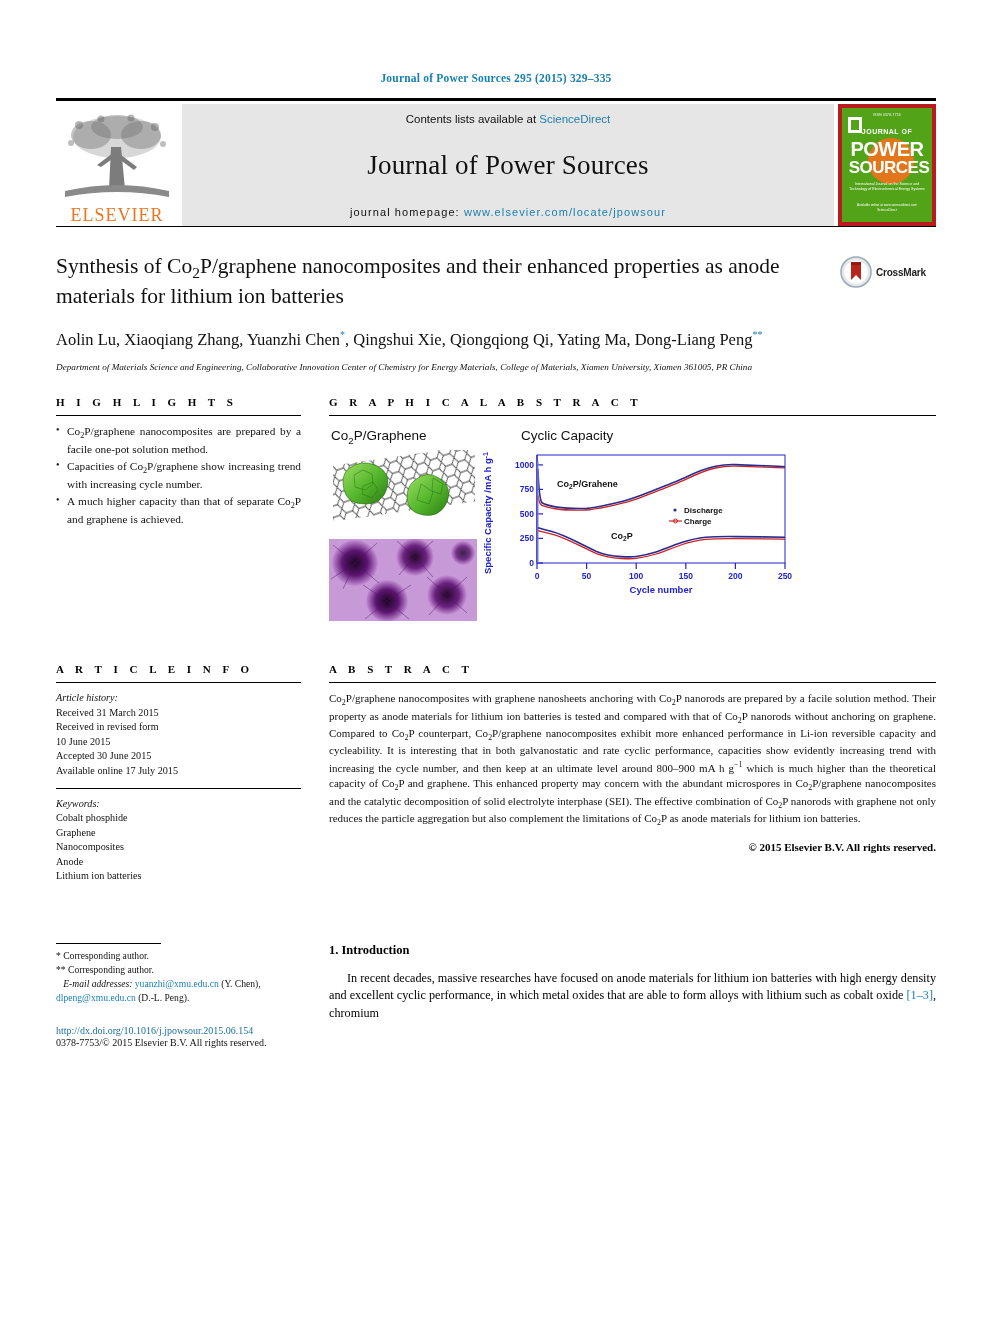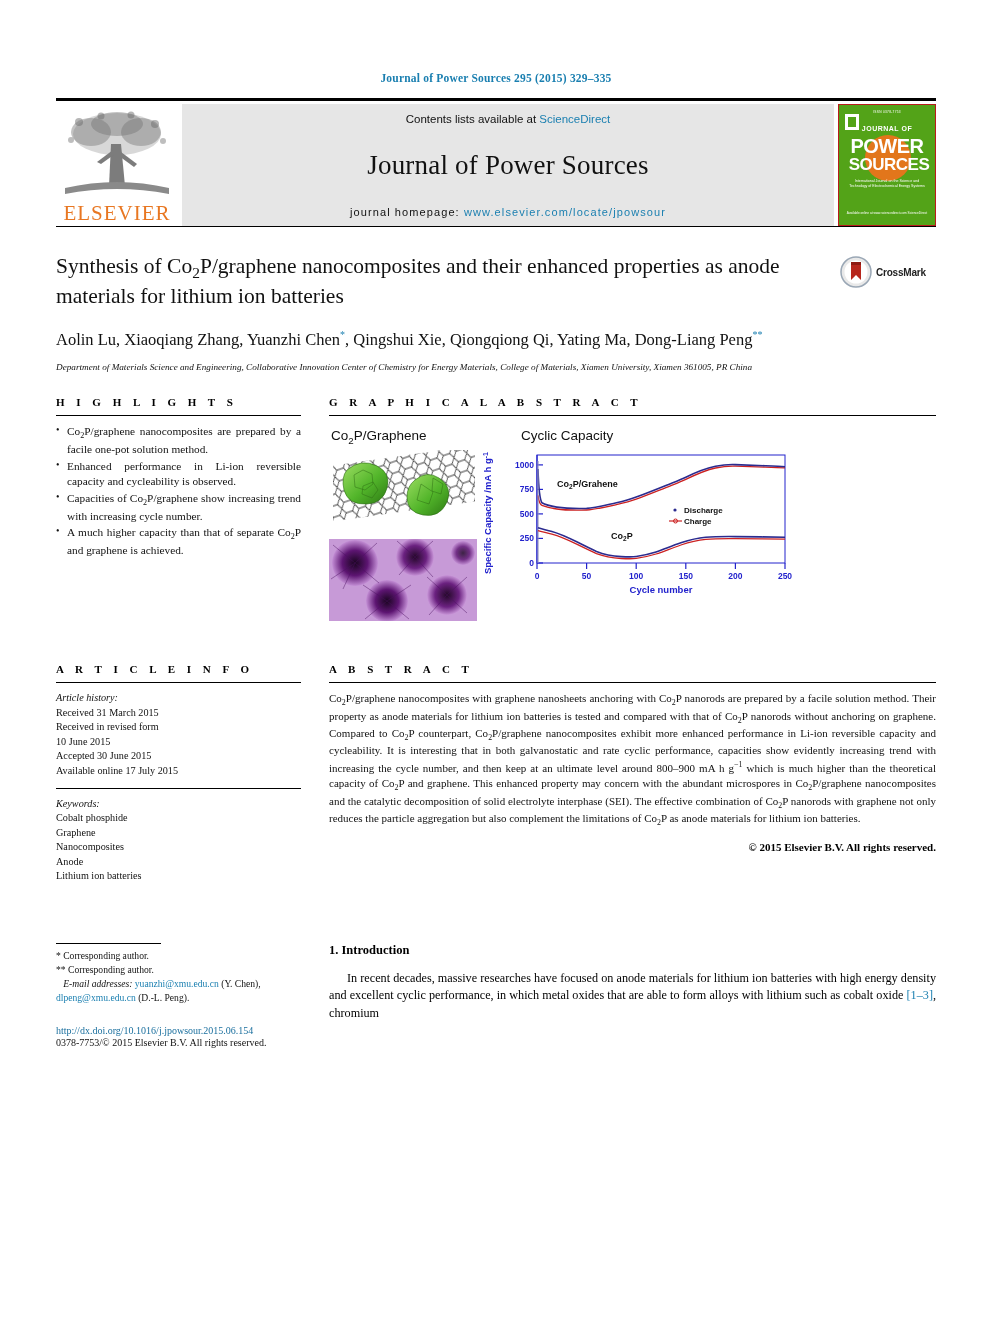--- a/index.html
+++ b/index.html
@@ -30,36 +30,36 @@
   .masthead {
     display:flex; align-items:stretch; height:122px; margin-top:3px;
   }
   .elsevier-logo {
     width:122px; flex:0 0 122px; display:flex; flex-direction:column;
     align-items:center; justify-content:flex-end; padding-bottom:2px;
   }
   .tree-svg { width:112px; height:95px; display:block; }
   .elsevier-word {
     font-family:"Liberation Serif", serif;
-    font-size:21px; letter-spacing:1px; color:#E87722; line-height:1;
+    font-size:18px; letter-spacing:1px; color:#E87722; line-height:1;
   }
   .mast-center {
     flex:1 1 auto; background:#e6e6e6; position:relative;
     display:flex; flex-direction:column; align-items:center; justify-content:space-between;
     padding:9px 0 8px 0; margin:0 4px;
   }
   .contents-line { font-size:11.5px; font-family:"Liberation Sans", sans-serif; color:#111; }
   .contents-line .sd { color:#1a7fb0;margin-top:14px; }
   .journal-name {
     font-family:"Liberation Serif", serif; font-size:27px; color:#111; letter-spacing:.2px;
   }
   .homepage-line { font-size:11px; font-family:"Liberation Sans", sans-serif; letter-spacing:1.1px; color:#111; }
   .homepage-line .url { color:#1a7fb0; }
   .cover-thumb {
-    width:98px; flex:0 0 98px; border:1px solid #b91c1c; background:#53a318;
+    width:98px; flex:0 0 98px; border:4px solid #b91c1c; background:#53a318;
     position:relative; overflow:hidden;
   }
   .cover-top-line { position:absolute; top:5px; left:0; right:0; text-align:center;
     font-size:3.2px; color:#fff; letter-spacing:.3px; font-family:"Liberation Sans",sans-serif;}
   .cover-badge { position:absolute; top:9px; left:6px; width:14px; height:16px; background:#fff; }
   .cover-badge:after{content:"";position:absolute;top:3px;left:3px;width:8px;height:10px;background:#53a318;}
   .cover-jof { position:absolute; top:20px; left:0; right:0; text-align:center; color:#fff;
     font-size:7px; font-weight:bold; letter-spacing:.5px; font-family:"Liberation Sans",sans-serif;}
   .cover-circle{ position:absolute; top:30px; left:26px; width:46px; height:46px; border-radius:50%; background:#e2761b; }
   .cover-power{ position:absolute; top:30px; left:0; right:0; text-align:center; color:#fff;
@@ -230,21 +230,20 @@
       <span class="cm-text">CrossMark</span>
     </div>
   </div>
 
   <div class="cols">
     <div class="colL">
       <div class="sec-head">H I G H L I G H T S</div>
       <div class="rule-thick"></div>
       <ul class="highlights">
         <li>Co<span class="sub">2</span>P/graphene nanocomposites are prepared by a facile one-pot solution method.</li>
-        <li>Enhanced performance in Li-ion reversible capacity and cycleability is observed.</li>
         <li>Capacities of Co<span class="sub">2</span>P/graphene show increasing trend with increasing cycle number.</li>
         <li>A much higher capacity than that of separate Co<span class="sub">2</span>P and graphene is achieved.</li>
       </ul>
     </div>
 
     <div class="colR ga-box">
       <div class="sec-head">G R A P H I C A L   A B S T R A C T</div>
       <div class="rule-thick"></div>
       <div class="ga-inner">
         <div class="ga-left">

